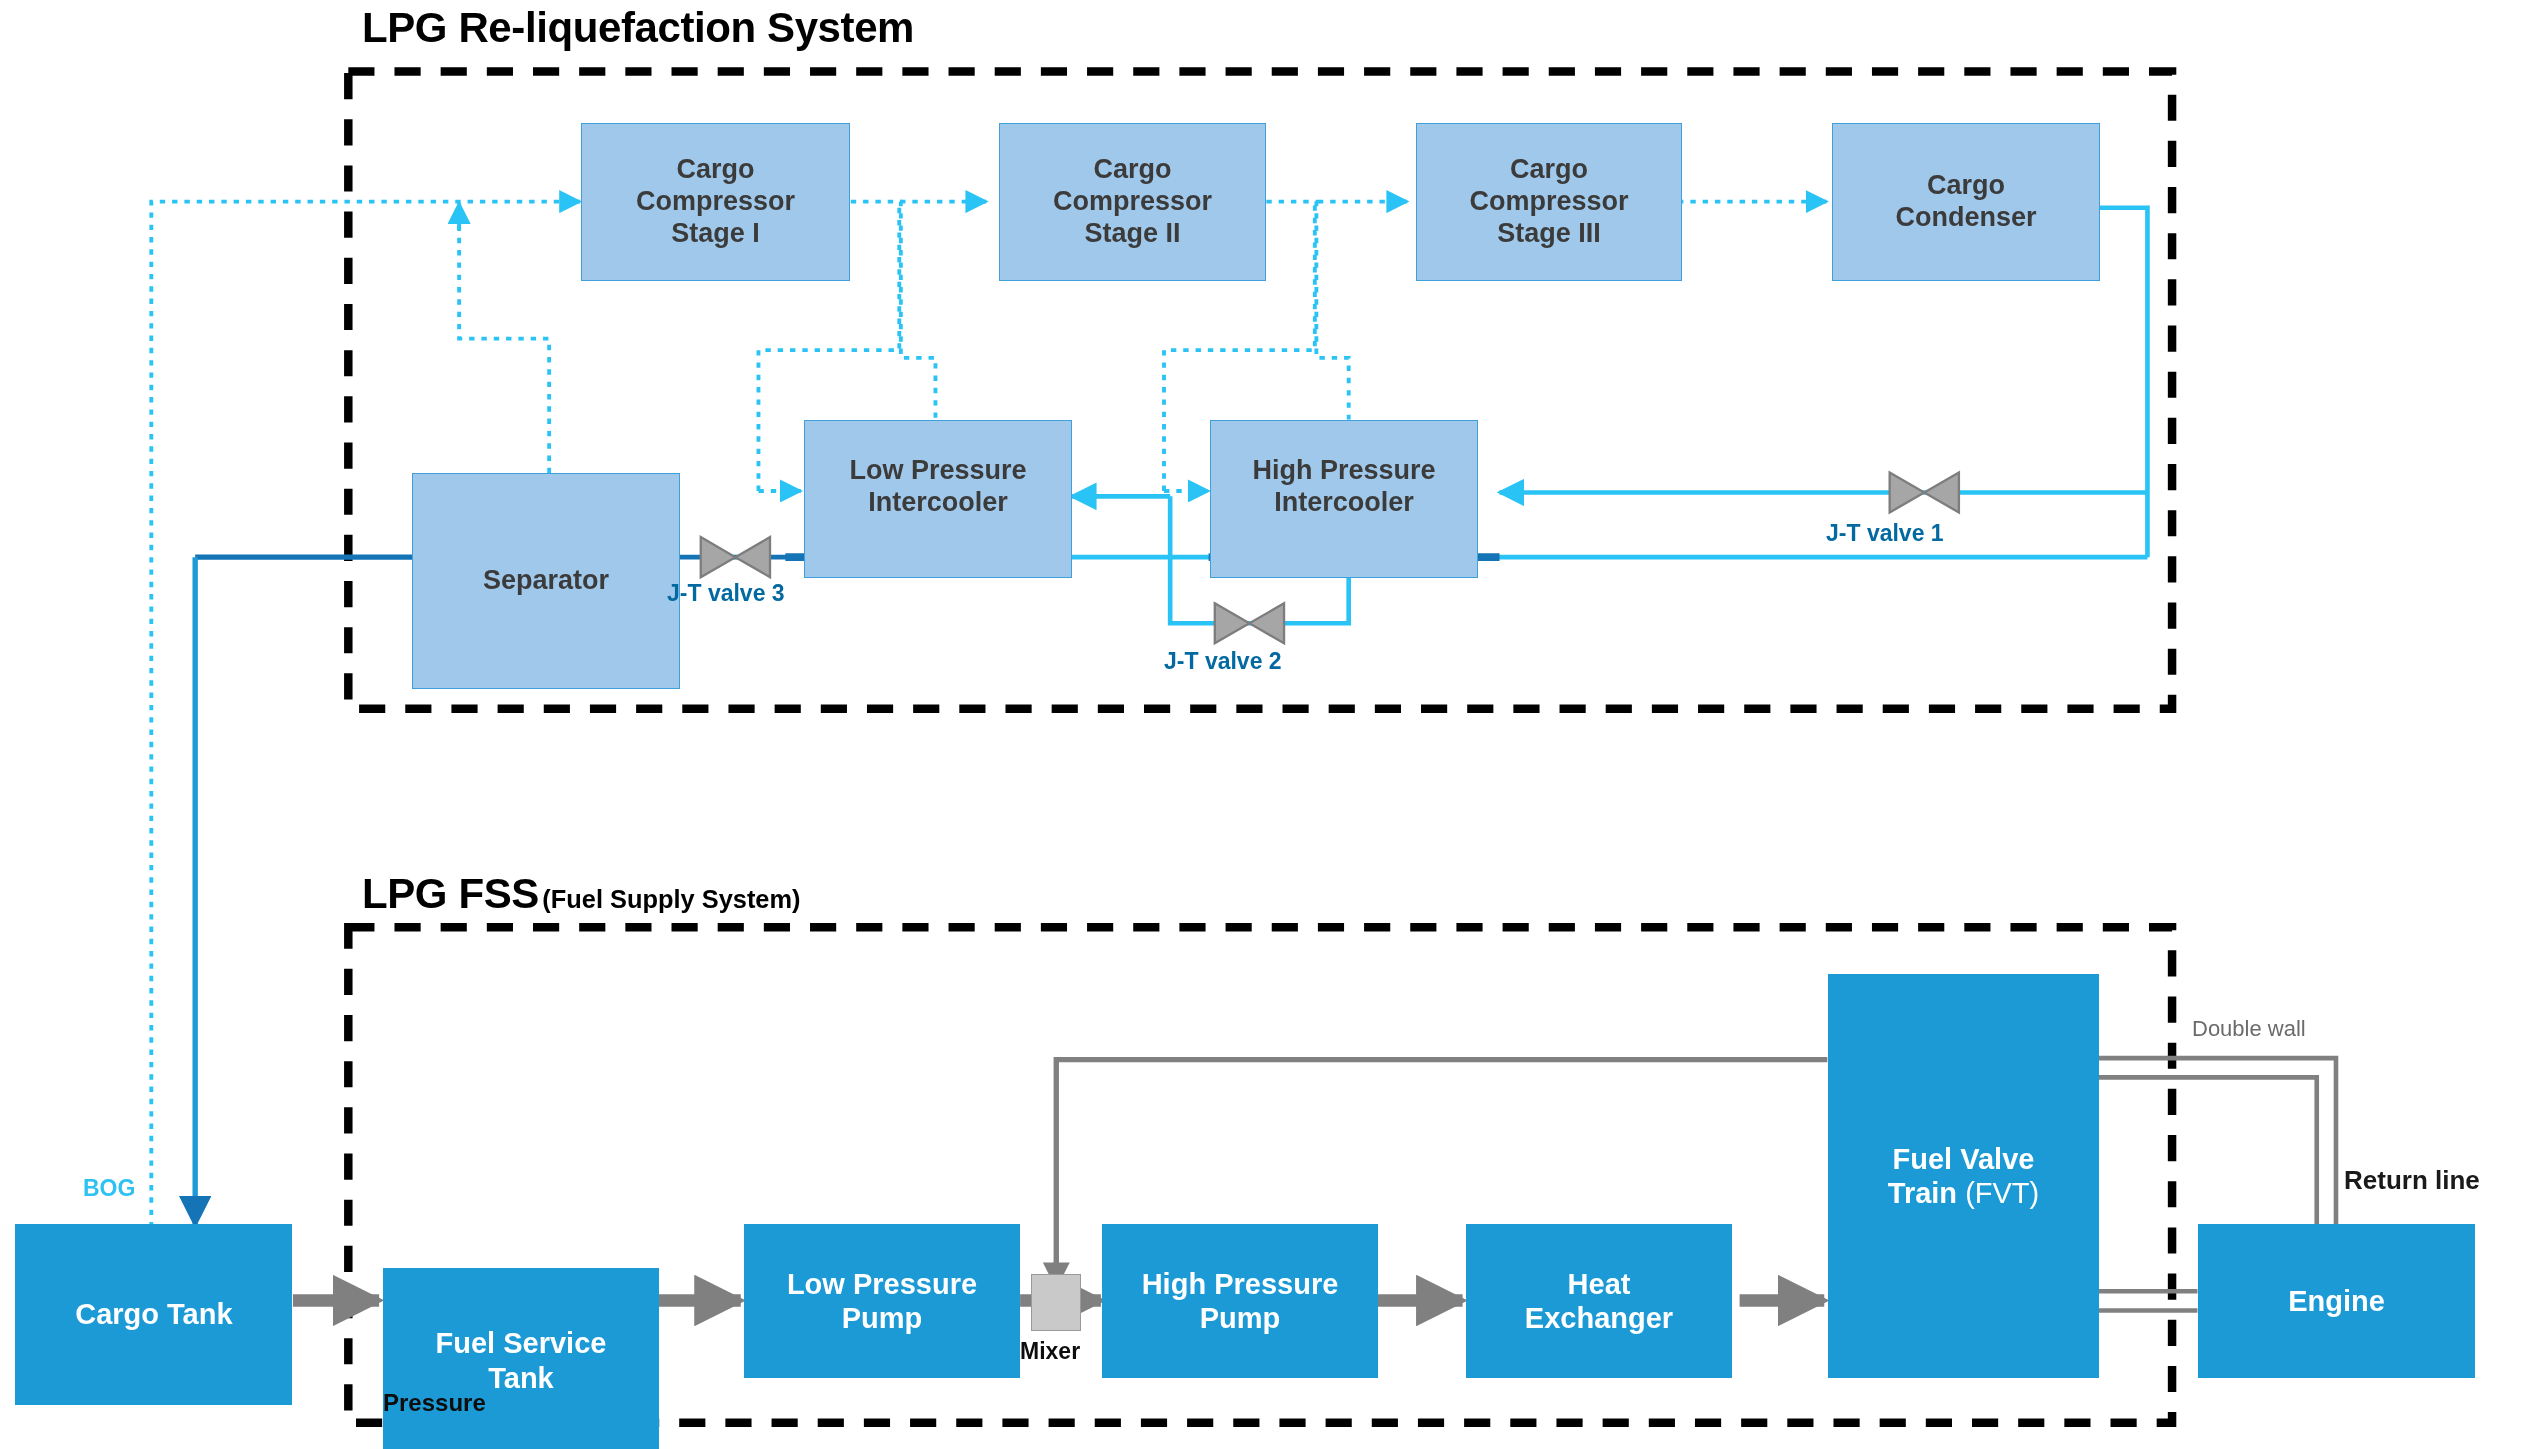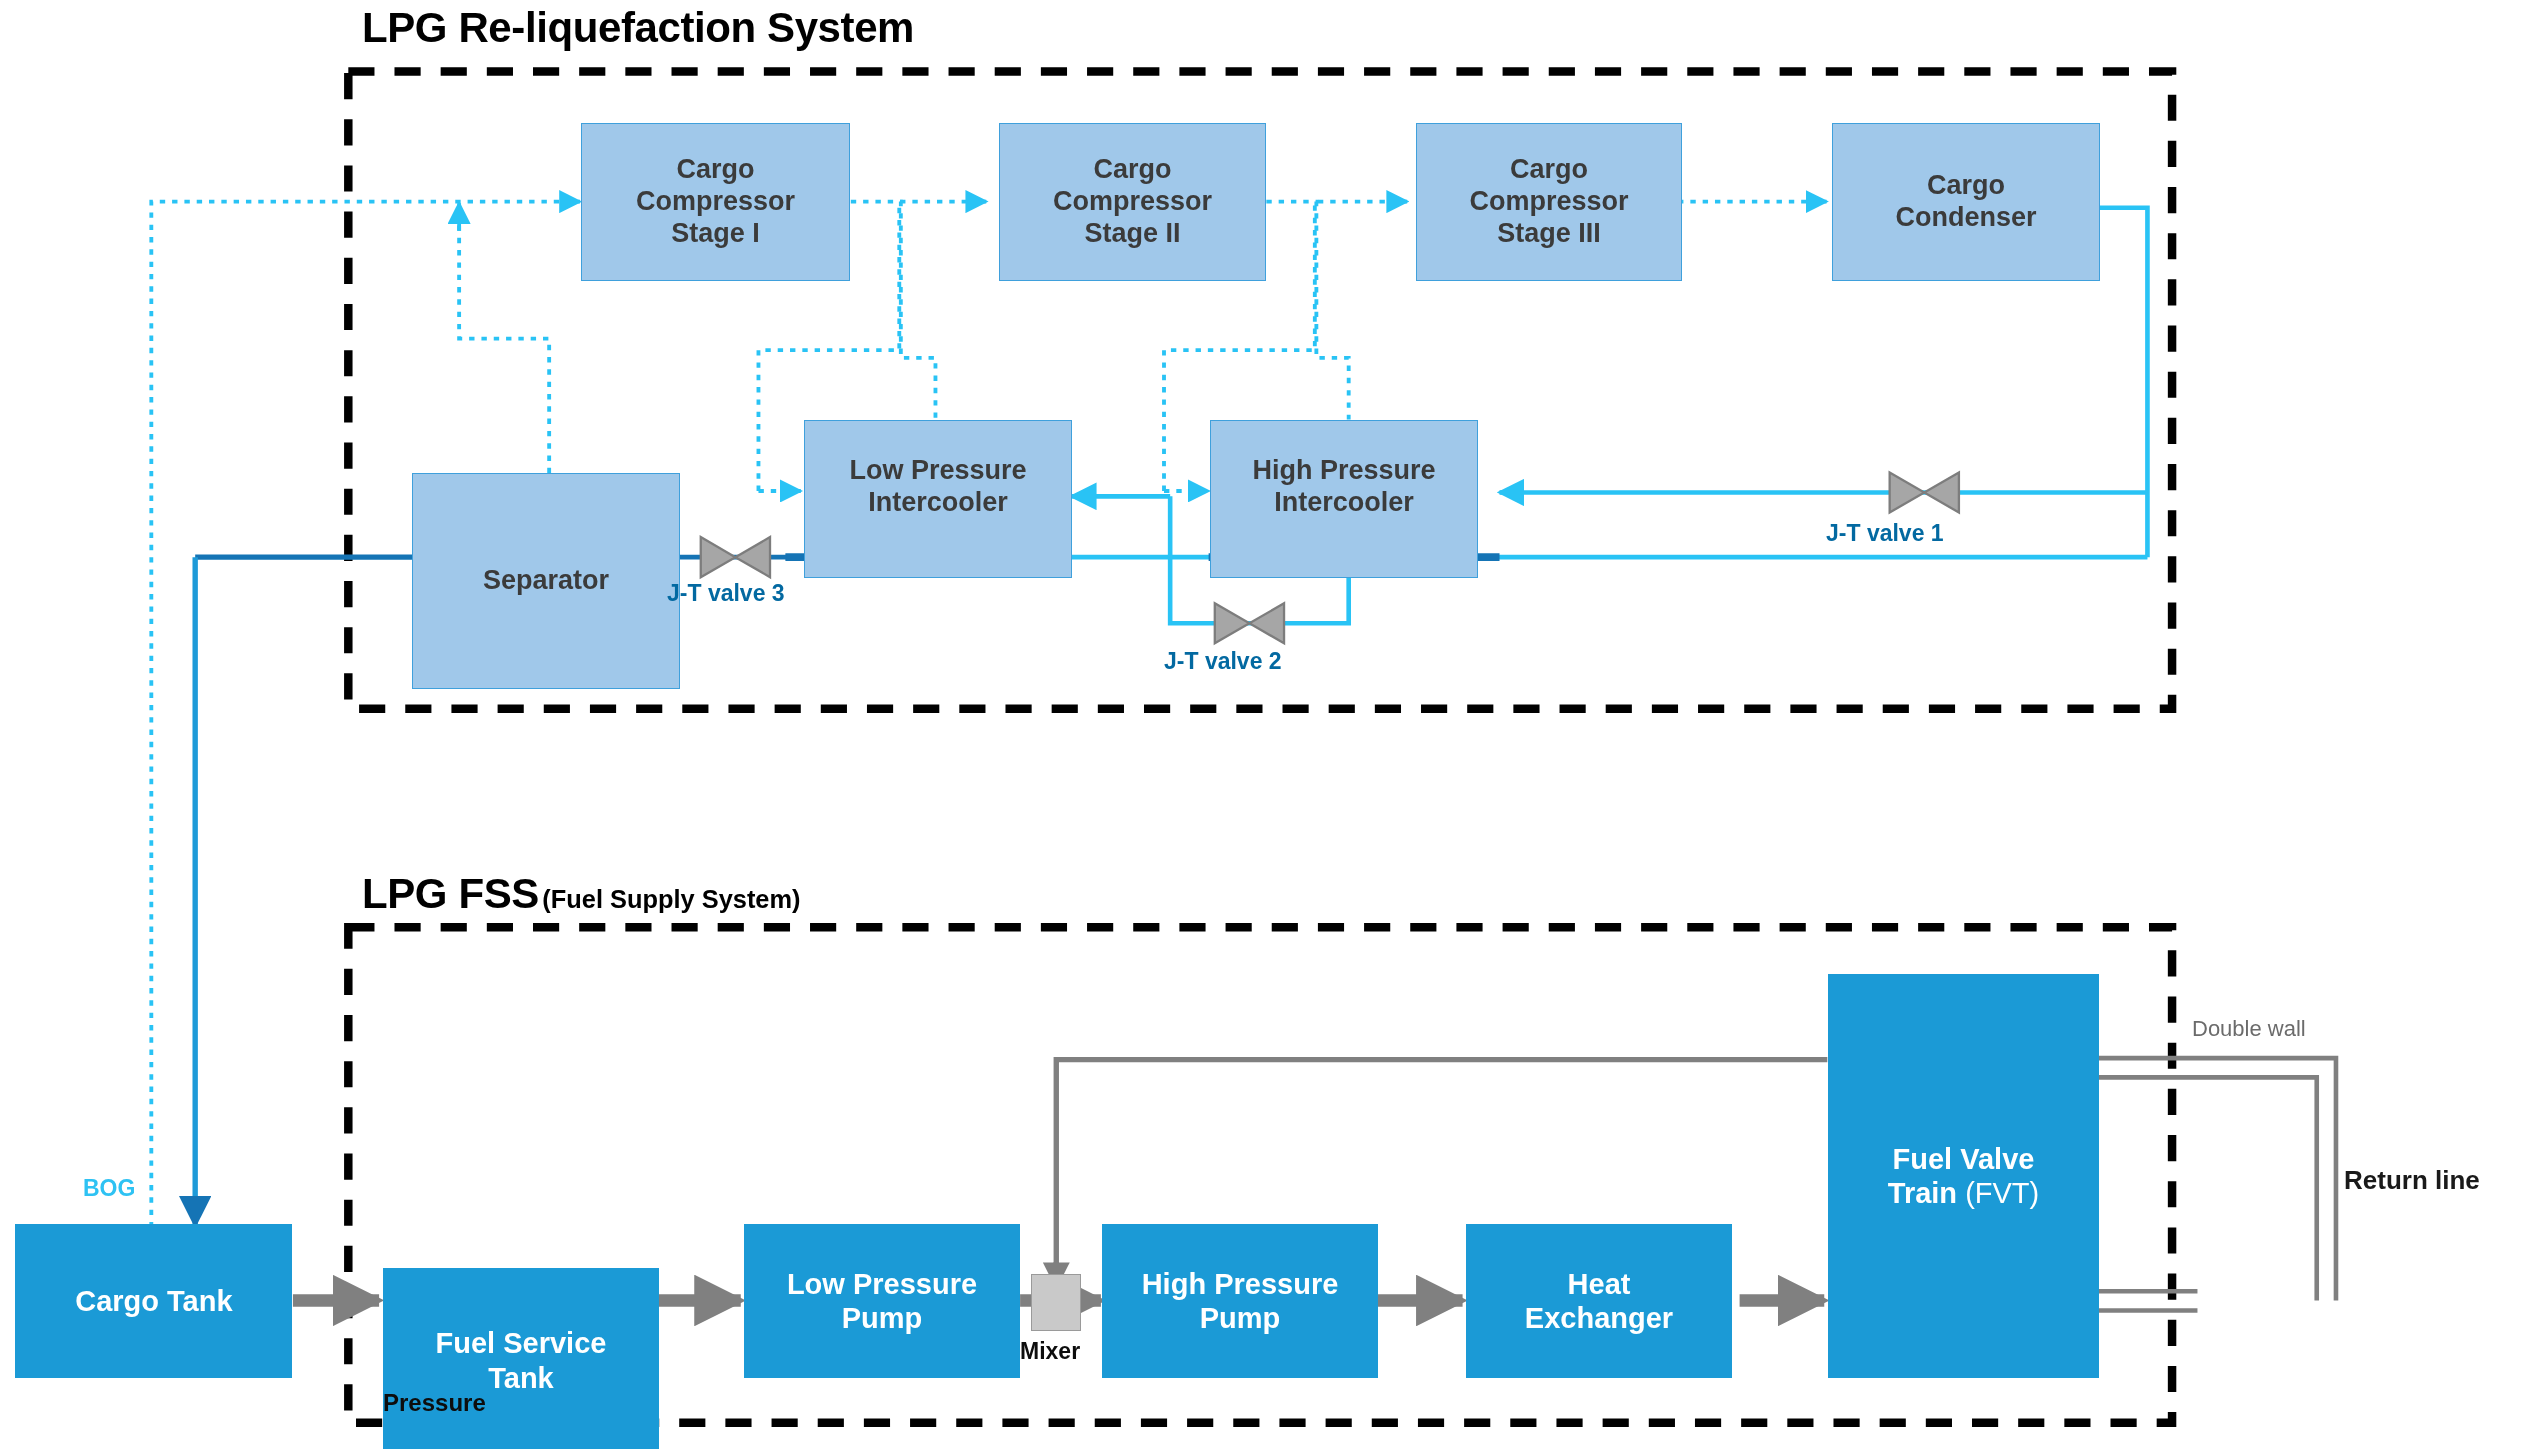--- a/index.html
+++ b/index.html
@@ -163,21 +163,21 @@
   </div>
   <div class="box box-light" style="left:1210px;top:420px;width:268px;height:158px;">
     <span style="white-space:pre-line;margin-bottom:25px;">High Pressure
 Intercooler</span>
   </div>
 
   <div class="lbl lbl-valve" style="left:1826px;top:520px;">J-T valve 1</div>
   <div class="lbl lbl-valve" style="left:1164px;top:648px;">J-T valve 2</div>
   <div class="lbl lbl-valve" style="left:667px;top:580px;">J-T valve 3</div>
 
-  <div class="box box-solid" style="left:15.4px;top:1224px;width:277px;height:154px;">
+  <div class="box box-solid" style="left:15.4px;top:1224px;width:277px;height:181px;">
     <span>Cargo Tank</span>
   </div>
   <div class="box box-solid" style="left:383px;top:1224px;width:276px;height:185px;margin-top:44px;">
     <span style="white-space:pre-line">Fuel Service
 Tank</span>
   </div>
   <div class="box box-solid" style="left:744px;top:1224px;width:276px;height:154px;">
     <span style="white-space:pre-line">Low Pressure
 Pump</span>
   </div>
@@ -185,20 +185,23 @@
     <span style="white-space:pre-line">High Pressure
 Pump</span>
   </div>
   <div class="box box-solid" style="left:1466px;top:1224px;width:266px;height:154px;">
     <span style="white-space:pre-line">Heat
 Exchanger</span>
   </div>
   <div class="box box-solid" style="left:1828px;top:974px;width:271px;height:404px;">
     <span style="white-space:pre-line"><span style="white-space:pre-line">Fuel Valve
 Train </span><span class="thin">(FVT)</span></span>
+  </div>
+  <div class="box box-solid" style="left:2198px;top:1224px;width:277px;height:154px;">
+    <span>Engine</span>
   </div>
 
   <div class="mixer-box" style="left:1031px;top:1274px;width:48px;height:55px;"></div>
   <div class="lbl lbl-mixer" style="left:1020px;top:1338px;">Mixer</div>
 
   <div class="lbl lbl-optional" style="left:383px;top:1389px;">Pressure</div>
   <div class="lbl lbl-bog" style="left:83px;top:1175px;">BOG</div>
   <div class="lbl lbl-dw" style="left:2192px;top:1016px;">Double wall</div>
   <div class="lbl lbl-return" style="left:2344px;top:1165px;">Return line</div>
 

